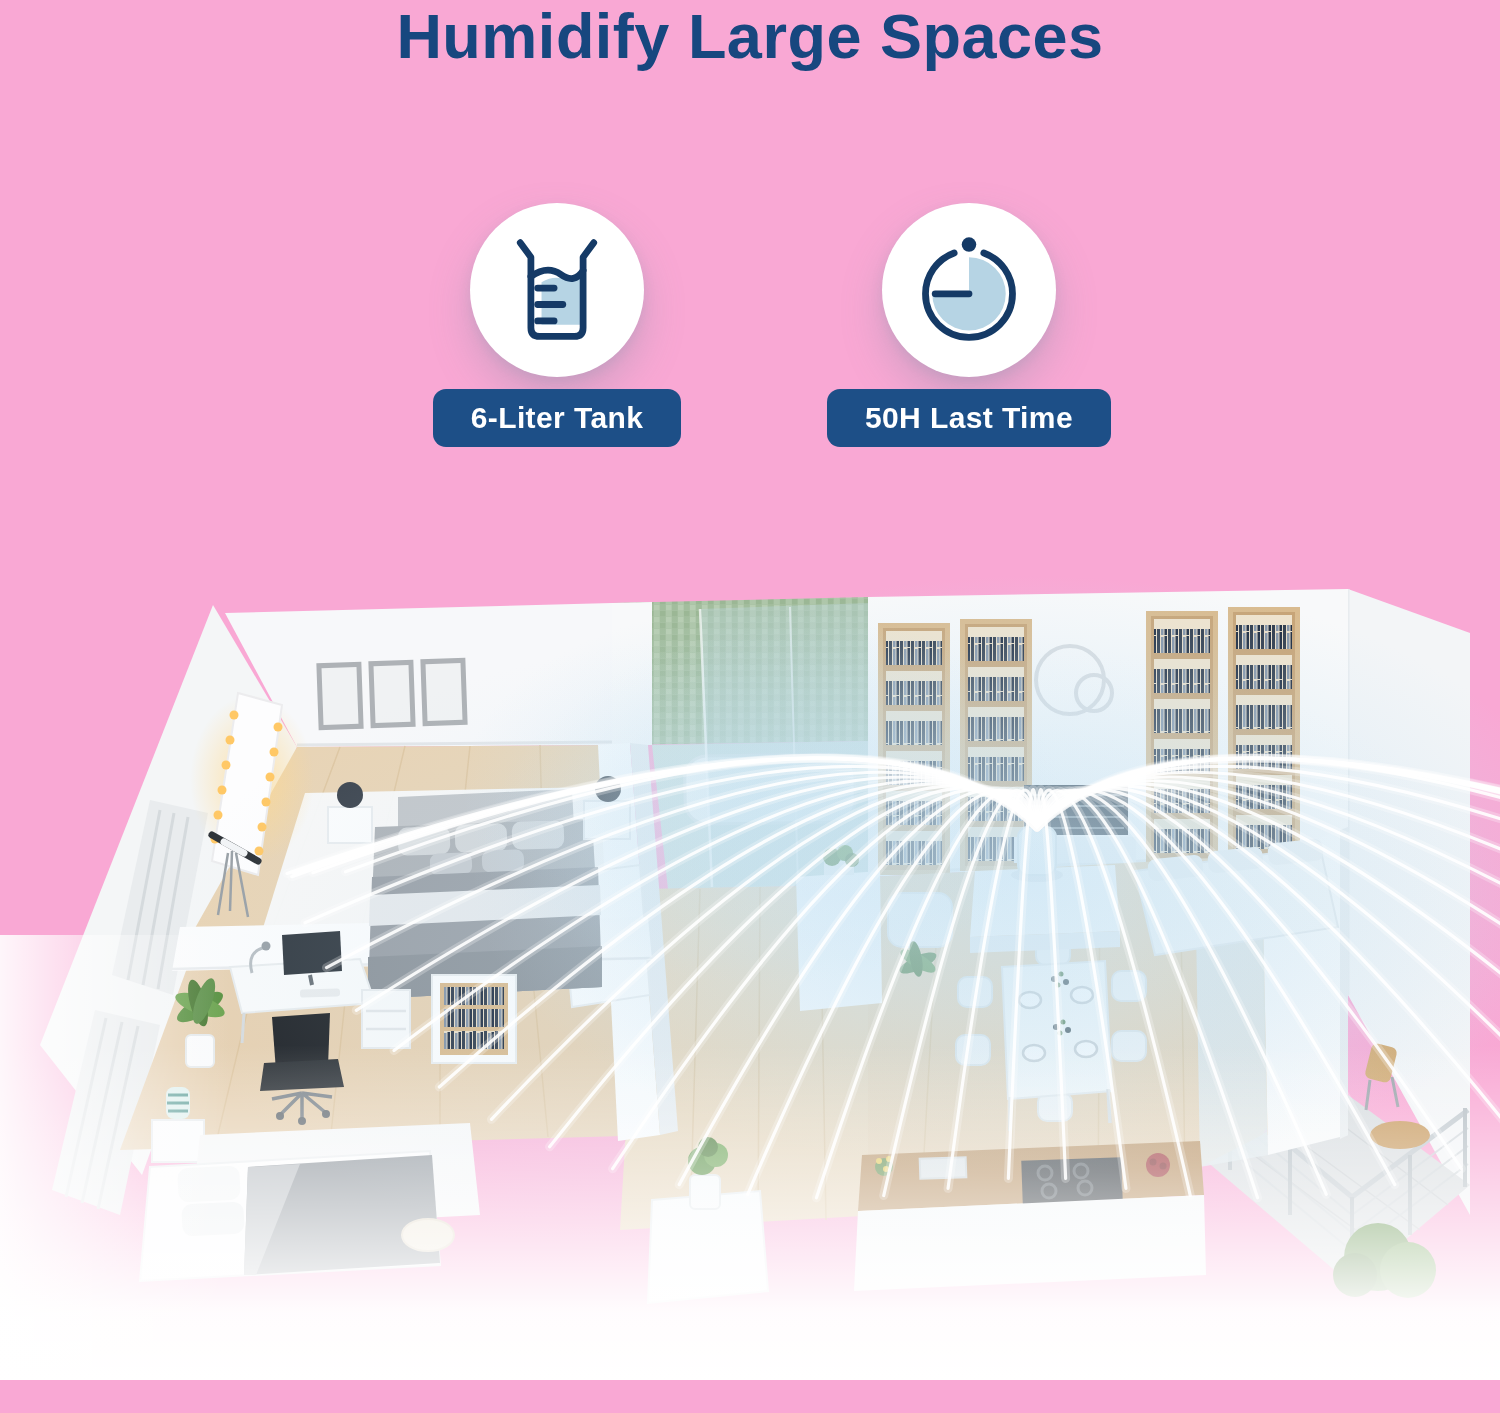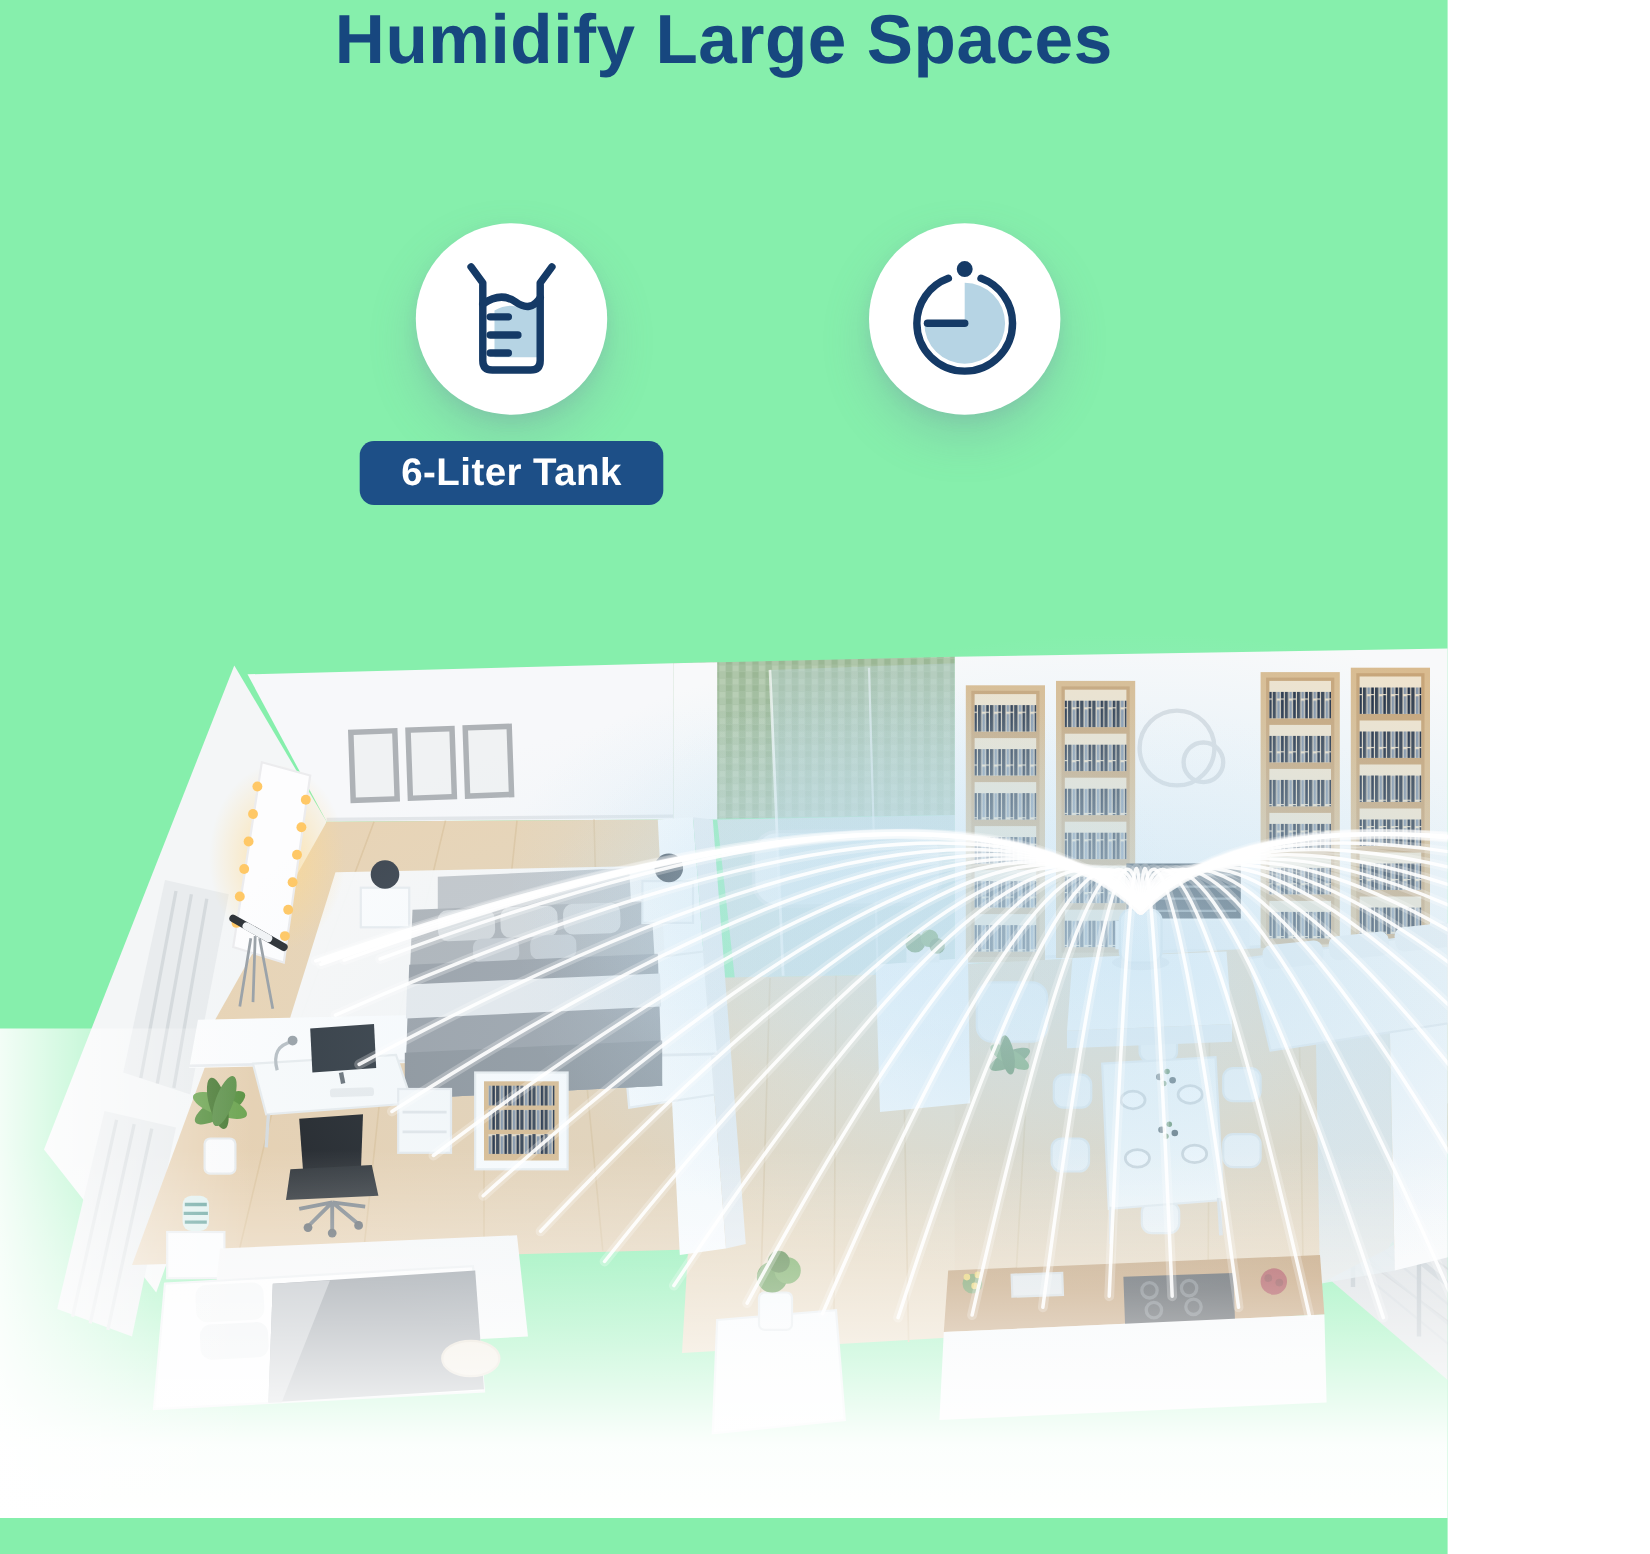--- a/index.html
+++ b/index.html
@@ -1,27 +1,27 @@
 <!DOCTYPE html>
 <html style="--title-color: #17477F; --badge-bg: #1D4F87; --badge-text: #FFFFFF; --icon-navy: #153A66; --icon-lightblue: #B6D4E4; --mist-white: #FFFFFF; --mist-haze: #C6E3F4; --wood-floor: #E7D3B5; --bathroom-green: #A9C2A4; --wall-white: #F7F8FA;"><head>
 <meta charset="utf-8">
 <style>
   html,body{margin:0;padding:0;background:#fff;}
-  .canvas{position:relative;width:1316px;height:1413px;background:#86efac;overflow:hidden;
+  .canvas{position:relative;width:1500px;height:1413px;background:#f9a8d4;overflow:hidden;
           font-family:"Liberation Sans",sans-serif;}
   .page-title{position:absolute;top:0;left:0;right:0;margin:0;text-align:center;
           font-size:63px;font-weight:700;letter-spacing:.5px;color:var(--title-color,#17477F);}
   .features{position:absolute;top:203px;left:13px;right:-13px;display:flex;justify-content:center;gap:82px;}
   .feature{display:flex;flex-direction:column;align-items:center;width:330px;}
   .icon-circle{width:174px;height:174px;border-radius:50%;background:#fff;
           box-shadow:0 20px 42px rgba(116,138,160,.30),0 5px 12px rgba(120,145,165,.16);
           display:flex;align-items:center;justify-content:center;}
   .icon-circle svg{width:116px;height:116px;}
-  .badge{margin-top:24px;height:58px;border-radius:13px;background:var(--badge-bg,#1D4F87);
-          color:var(--badge-text,#fff);font-size:35px;font-weight:700;letter-spacing:.4px;
+  .badge{margin-top:12px;height:58px;border-radius:13px;background:var(--badge-bg,#1D4F87);
+          color:var(--badge-text,#fff);font-size:30px;font-weight:700;letter-spacing:.4px;
           display:flex;align-items:center;justify-content:center;padding:0 38px;white-space:nowrap;}
   .illustration{position:absolute;top:575px;left:0;width:1500px;height:805px;}
   .navy{stroke:var(--icon-navy,#153A66);}
   .navy-fill{fill:var(--icon-navy,#153A66);}
   .lblue-fill{fill:var(--icon-lightblue,#B6D4E4);}
   .icn{fill:none;stroke-width:7;stroke-linecap:round;stroke-linejoin:round;}
   #mist-rays path,#mist-glow path{fill:none;stroke:var(--mist-white,#ffffff);stroke-linecap:round;}
 </style>
 </head>
 <body>
@@ -49,20 +49,21 @@
 
     <div class="feature">
       <div class="icon-circle">
         <svg viewBox="0 0 120 120">
           <path class="lblue-fill" d="M60,64 L60,26 A38,38 0 1 1 22,64 Z" stroke="none"></path>
           <circle class="navy icn" cx="60" cy="64" r="45" pathLength="360" stroke-dasharray="250 40 70"></circle>
           <circle class="navy-fill" cx="60" cy="13" r="7.5"></circle>
           <line class="navy icn" x1="60" y1="64" x2="25" y2="64"></line>
         </svg>
       </div>
+      <div class="badge">50H Last Time</div>
     </div>
 
   </div>
 
   <svg class="illustration" viewBox="0 0 1500 805">
     <defs>
       <pattern id="bookPat" width="11" height="24" patternUnits="userSpaceOnUse">
         <rect width="11" height="24" fill="#e9ddc8"></rect>
         <rect x="0" width="3" height="24" fill="#2f3b4c"></rect>
         <rect x="4" y="2" width="2.5" height="22" fill="#8292a6"></rect>

